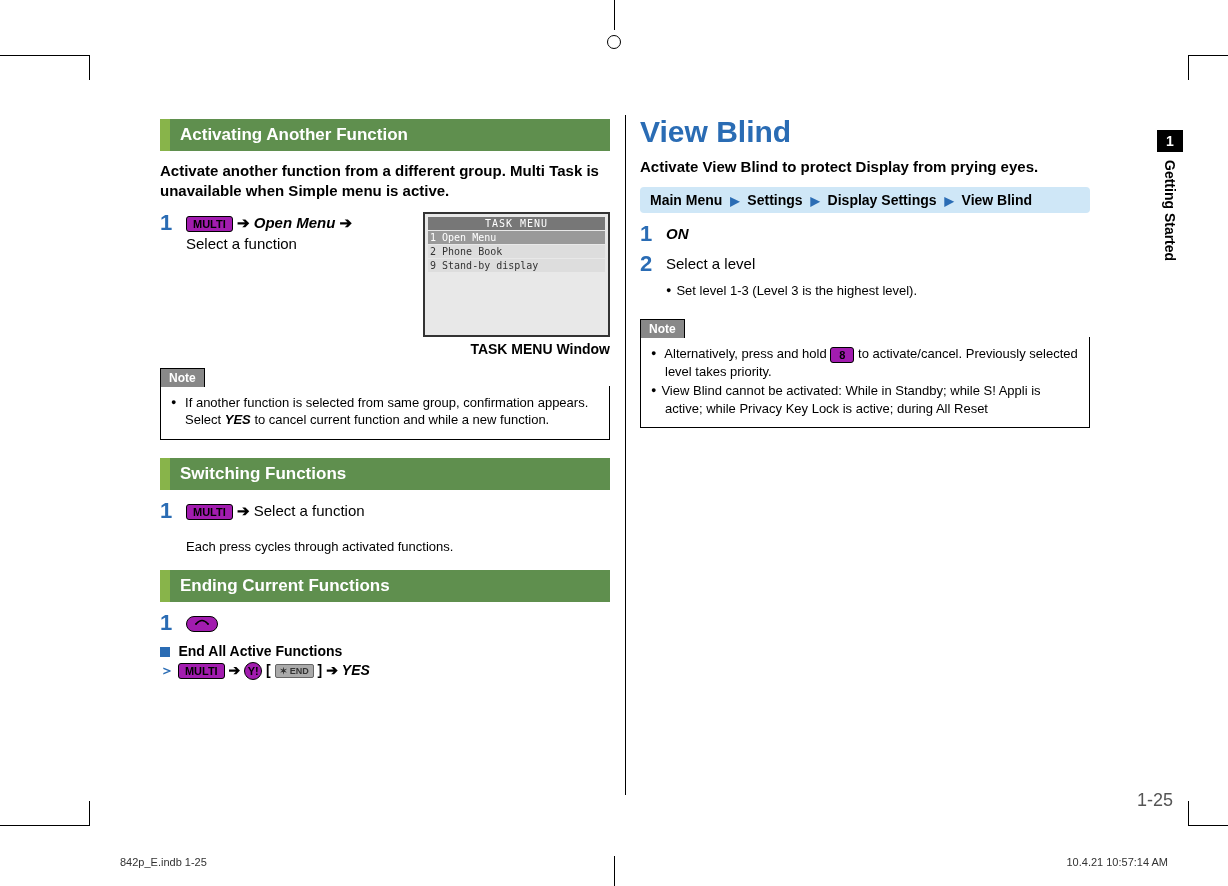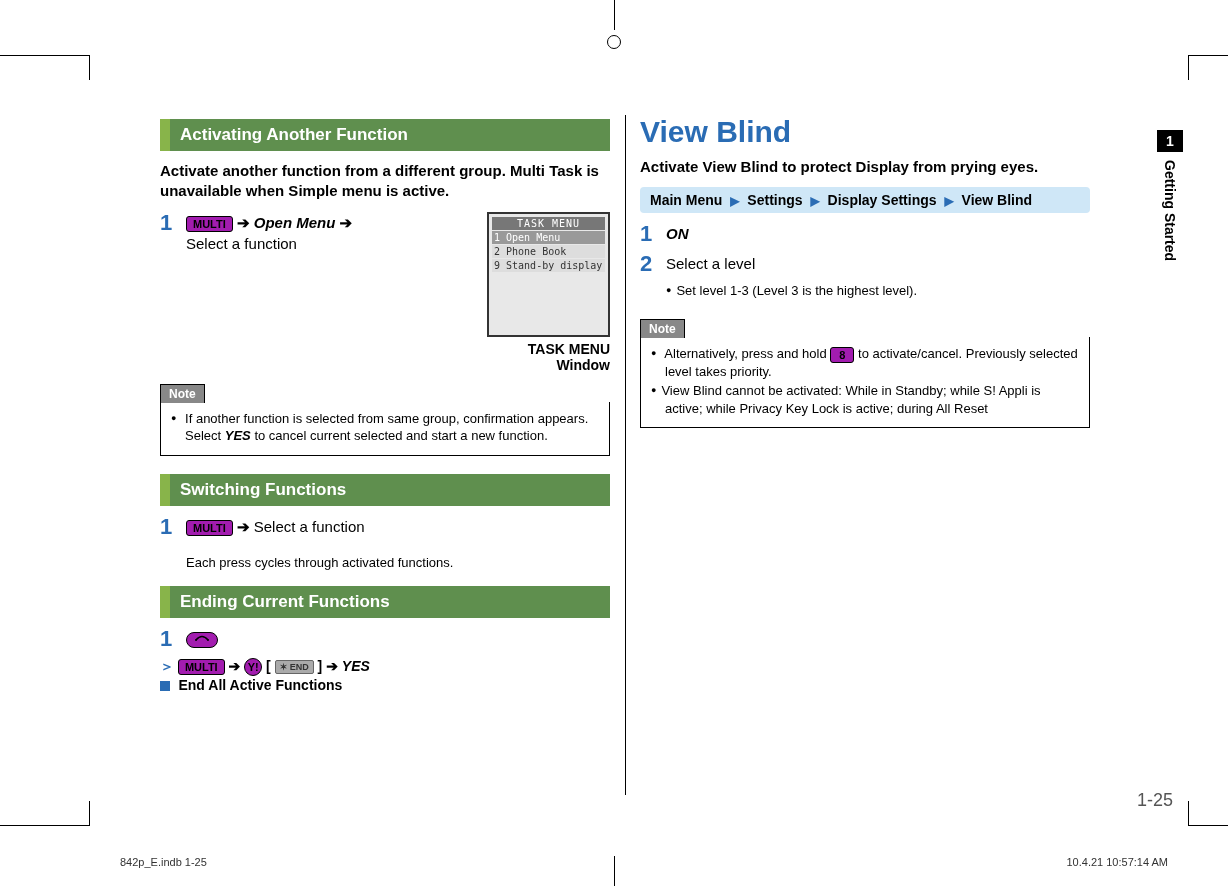--- a/index.html
+++ b/index.html
@@ -120,21 +120,21 @@
   .key {
     display:inline-block; border:1px solid #000;
     border-radius:3px; padding:0 6px; font-size:11px;
     font-weight:bold; background:#a21caf; vertical-align:middle;
     line-height:15px; height:16px;
   }
   .key.round { border-radius:8px; padding:0 8px; }
   .key.circle { border-radius:50%; width:18px; height:18px; padding:0; text-align:center; line-height:16px; }
 
   .screenshot {
-    float:right; width:123px; margin-left:22px;
+    float:right; width:187px; margin-left:22px;
   }
   .shot-frame {
     border:2px solid #333; padding:3px; background:#e8e8e8;
     font-family: monospace; font-size:10px;
   }
   .shot-title { background:#777; color:#fff; text-align:center; padding:1px 0; font-size:10px; letter-spacing:1px; }
   .shot-row { background:#ddd; padding:1px 2px; margin-top:1px; color:#333; }
   .shot-row.sel { background:#999; color:#fff; }
   .shot-caption { text-align:right; font-weight:bold; font-size:14px; margin-top:4px; }
 
@@ -215,21 +215,21 @@
         </div>
       </div>
     </div>
 
     <div class="note-wrap">
       <span class="note-label">Note</span>
       <div class="note-box">
         <div class="note-content">
           <ul class="bullet-list">
             <li>
-              <span>If another function is selected from same group, confirmation appears. Select </span><span class="italic-bold">YES</span><span> to cancel current selected and start a new function.</span>
+              <span>If another function is selected from same group, confirmation appears. Select </span><span class="italic-bold">YES</span><span> to cancel current function and while a new function.</span>
             </li>
           </ul>
         </div>
       </div>
     </div>
 
     <div class="sect-heading">
       <div class="bar-text" style="background:#5f8f4e;">Switching Functions</div>
     </div>
 
@@ -254,34 +254,34 @@
           <svg width="14" height="10" viewBox="0 0 14 10" style="vertical-align:-1px;">
               <path d="M1 5 Q7 -2 13 5" stroke="#000" fill="none" stroke-width="1.4"></path>
               <circle cx="1" cy="5" r="1" fill="#000"></circle>
               <circle cx="13" cy="5" r="1" fill="#000"></circle>
             </svg>
         </span>
       </div>
     </div>
 
     <div style="margin-top:8px;">
+      <div>
+        <span class="sq"></span>
+        <span style="font-weight:bold; font-size:14px;">End All Active Functions</span>
+      </div>
       <div style="font-size:14px; margin-top:2px;">
         <span class="chev-line">＞</span>
         <span class="key">MULTI</span>
         <span class="arrow"> ➔ </span>
         <span class="key circle">Y!</span>
         <b> [</b>
         <span class="end-badge">✶ <span>END</span></span>
         <b>] </b>
         <span class="arrow">➔ </span>
         <span class="italic-bold">YES</span>
-      </div>
-      <div>
-        <span class="sq"></span>
-        <span style="font-weight:bold; font-size:14px;">End All Active Functions</span>
       </div>
     </div>
 
   </div>
 
   <div class="col-divider"></div>
 
   <div class="col col-right">
 
     <div class="big-title">View Blind</div>

